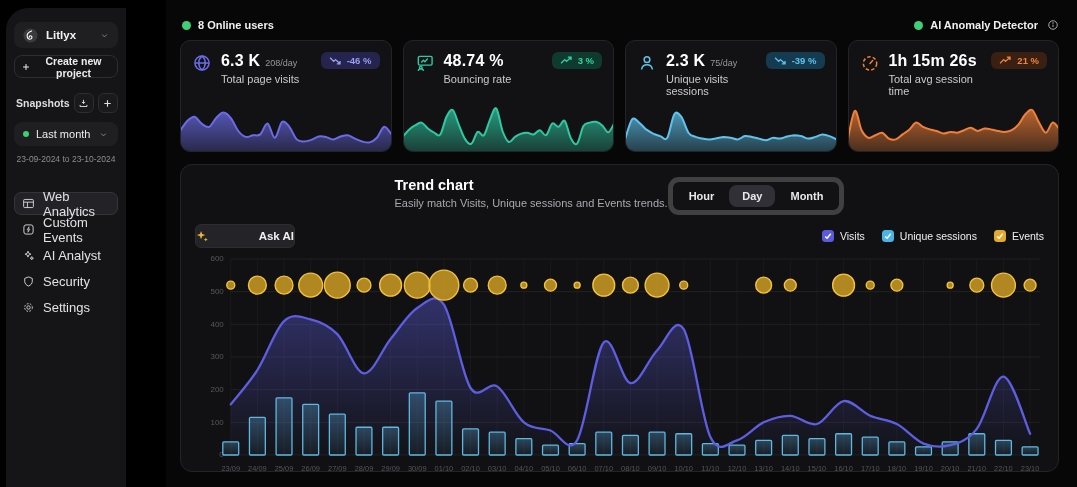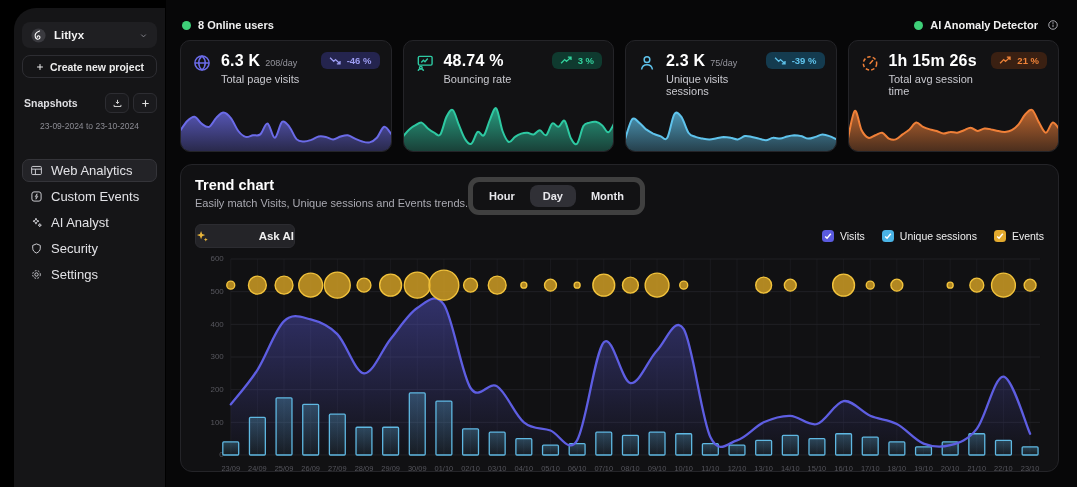--- a/index.html
+++ b/index.html
@@ -1,21 +1,21 @@
 <!DOCTYPE html>
 <html><head>
 <meta charset="utf-8">
 <style>
   html,body{margin:0;padding:0;}
   body{width:1077px;height:487px;background:#000;overflow:hidden;
        font-family:"Liberation Sans",sans-serif;color:#ececec;-webkit-font-smoothing:antialiased;}
   .app{position:relative;width:1077px;height:487px;}
 
   
-  .sidebar{position:absolute;left:14px;top:8px;bottom:0;width:151px;background:#151517;
+  .sidebar{position:absolute;left:6px;top:8px;bottom:0;width:120px;background:#151517;
            border-top-left-radius:22px;box-sizing:border-box;padding:14px 8px 0;}
   .project-pill{display:flex;align-items:center;gap:7px;background:#1f1f22;border-radius:8px;
                 height:26px;padding:0 8px;cursor:pointer;}
   .logo{width:17px;height:17px;flex:0 0 auto;display:flex;}
   .project-name{font-size:11.5px;font-weight:700;color:#f2f2f2;}
   .chev{margin-left:auto;color:#8a8a92;display:flex;}
   .create-btn{margin-top:7px;width:100%;height:23px;background:transparent;border:1px solid #2d2d32;
               border-radius:8px;color:#ededed;font-size:10.5px;font-weight:600;display:flex;
               align-items:center;justify-content:center;gap:5px;cursor:pointer;font-family:inherit;}
   .snap-row{display:flex;align-items:center;gap:4px;margin-top:15px;padding-left:2px;}
@@ -49,21 +49,21 @@
   .val{font-size:16px;font-weight:700;color:#fff;letter-spacing:.2px;}
   .per{font-size:9px;color:#96969e;margin-left:5px;}
   .lbl{font-size:11px;color:#c9c9cf;margin-top:3px;}
   .badge{margin-left:auto;display:flex;align-items:center;gap:5px;font-size:9.5px;font-weight:600;
          border-radius:6px;padding:3px 8px;white-space:nowrap;}
   .spark{position:absolute;left:-1px;right:-1px;bottom:-1px;width:calc(100% + 2px);height:52px;display:block;}
 
   
   .trend-panel{margin:12px 18px 0 14px;height:308px;background:#111113;border:1px solid #242428;
                border-radius:12px;box-sizing:border-box;padding:12px 14px 4px;}
-  .panel-head{display:flex;justify-content:flex-start;align-items:flex-start;}
+  .panel-head{display:flex;justify-content:center;align-items:flex-start;}
   .p-title{font-size:14.5px;font-weight:700;color:#fff;}
   .p-sub{font-size:11px;color:#a9a9b1;margin-top:4px;}
   .seg{display:flex;border:5px solid #404040;border-radius:11px;padding:3px;gap:2px;background:#121214;}
   .seg-item{font-size:11px;font-weight:600;padding:5px 13px;border-radius:8px;color:#e8e8ec;cursor:pointer;}
   .seg-item.active{background:#303036;}
   .row2{display:flex;justify-content:space-between;align-items:center;margin-top:9px;}
   .ask-ai{display:flex;align-items:center;gap:8px;background:#242428;border:1px solid #2c2c31;
           border-radius:6px;padding:5px 0;width:100px;justify-content:space-between;font-size:11.5px;
           font-weight:600;color:#f0f0f0;cursor:pointer;font-family:inherit;}
   .legend{display:flex;gap:17px;align-items:center;}
@@ -109,20 +109,29 @@
             <path d="M12 4v8m-3.5-3.5L12 12l3.5-3.5M4.5 15v3.5h15V15"></path>
           </svg>
       </button>
       <button class="icon-btn">
         <svg viewBox="0 0 24 24" width="11" height="11" fill="none" stroke="currentColor" stroke-width="2.4">
             <path d="M12 5v14M5 12h14"></path>
           </svg>
       </button>
     </div>
 
+    <div class="snap-select">
+      <span class="dot-green"></span>
+      <span>Last month</span>
+      <span class="chev">
+        <svg viewBox="0 0 24 24" width="11" height="11" fill="none" stroke="currentColor" stroke-width="2">
+            <path d="M7 10l5 5 5-5"></path>
+          </svg>
+      </span>
+    </div>
     <div class="snap-range">23-09-2024 to 23-10-2024</div>
 
     <nav>
       <div class="nav-item active">
         <span class="nav-icon">
           <svg viewBox="0 0 24 24" width="13" height="13" fill="none" stroke="currentColor" stroke-width="1.8">
               <rect x="3" y="4.5" width="18" height="15" rx="2"></rect>
               <path d="M3 9.5h18M10 9.5V19.5"></path>
             </svg>
         </span>

